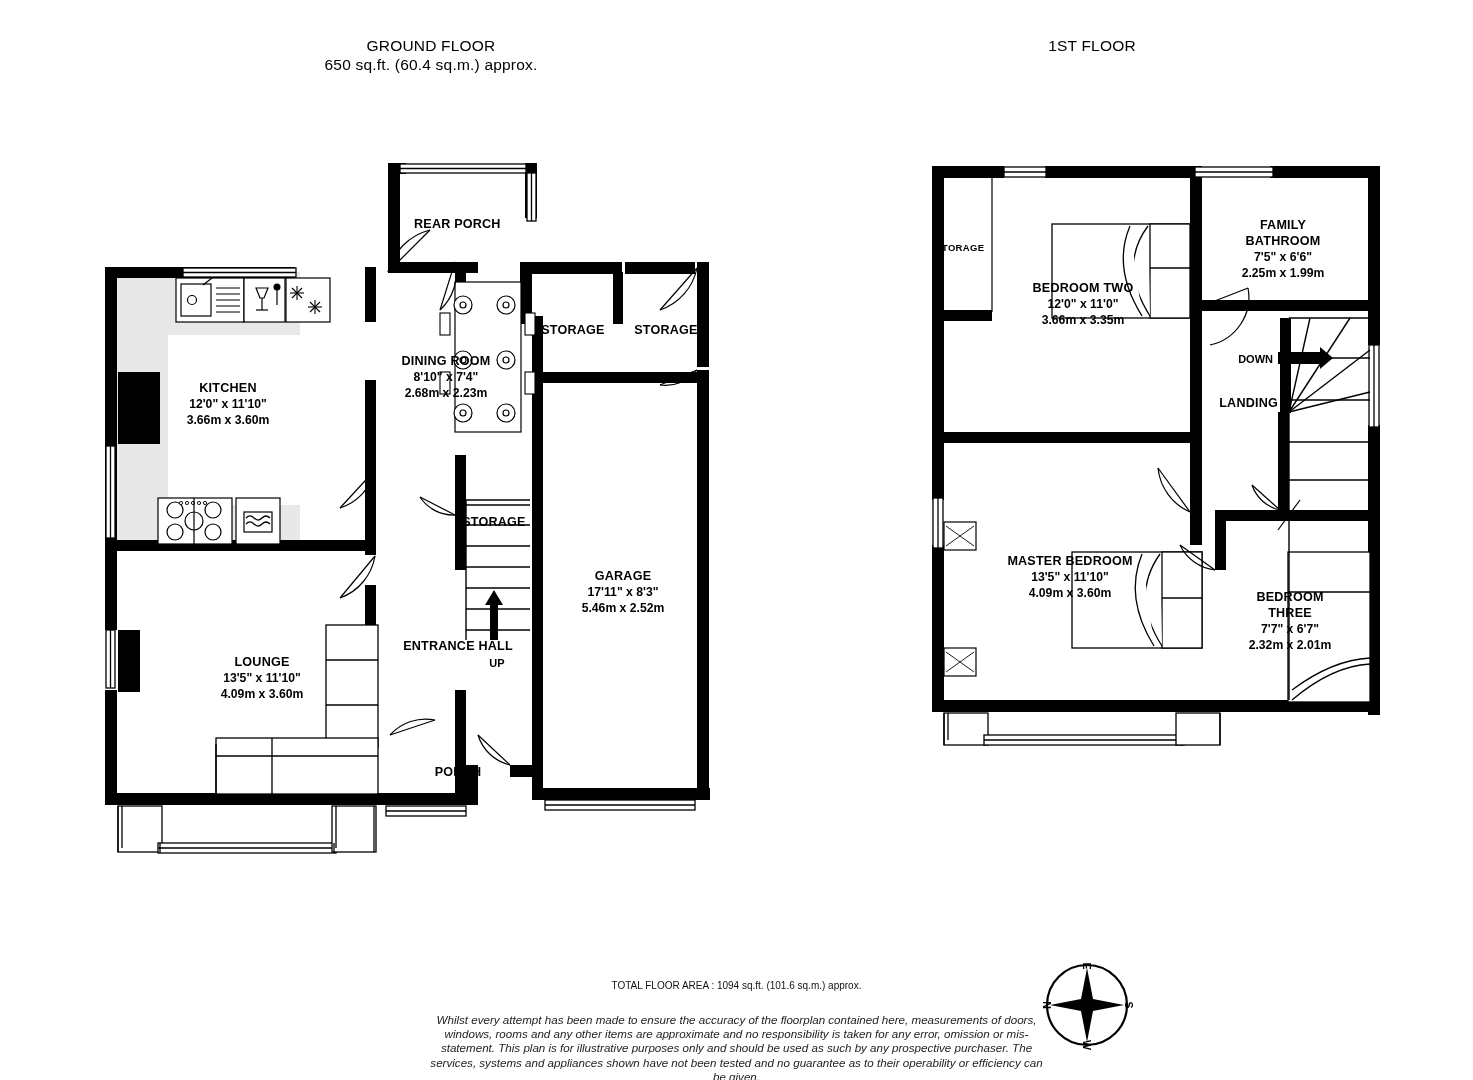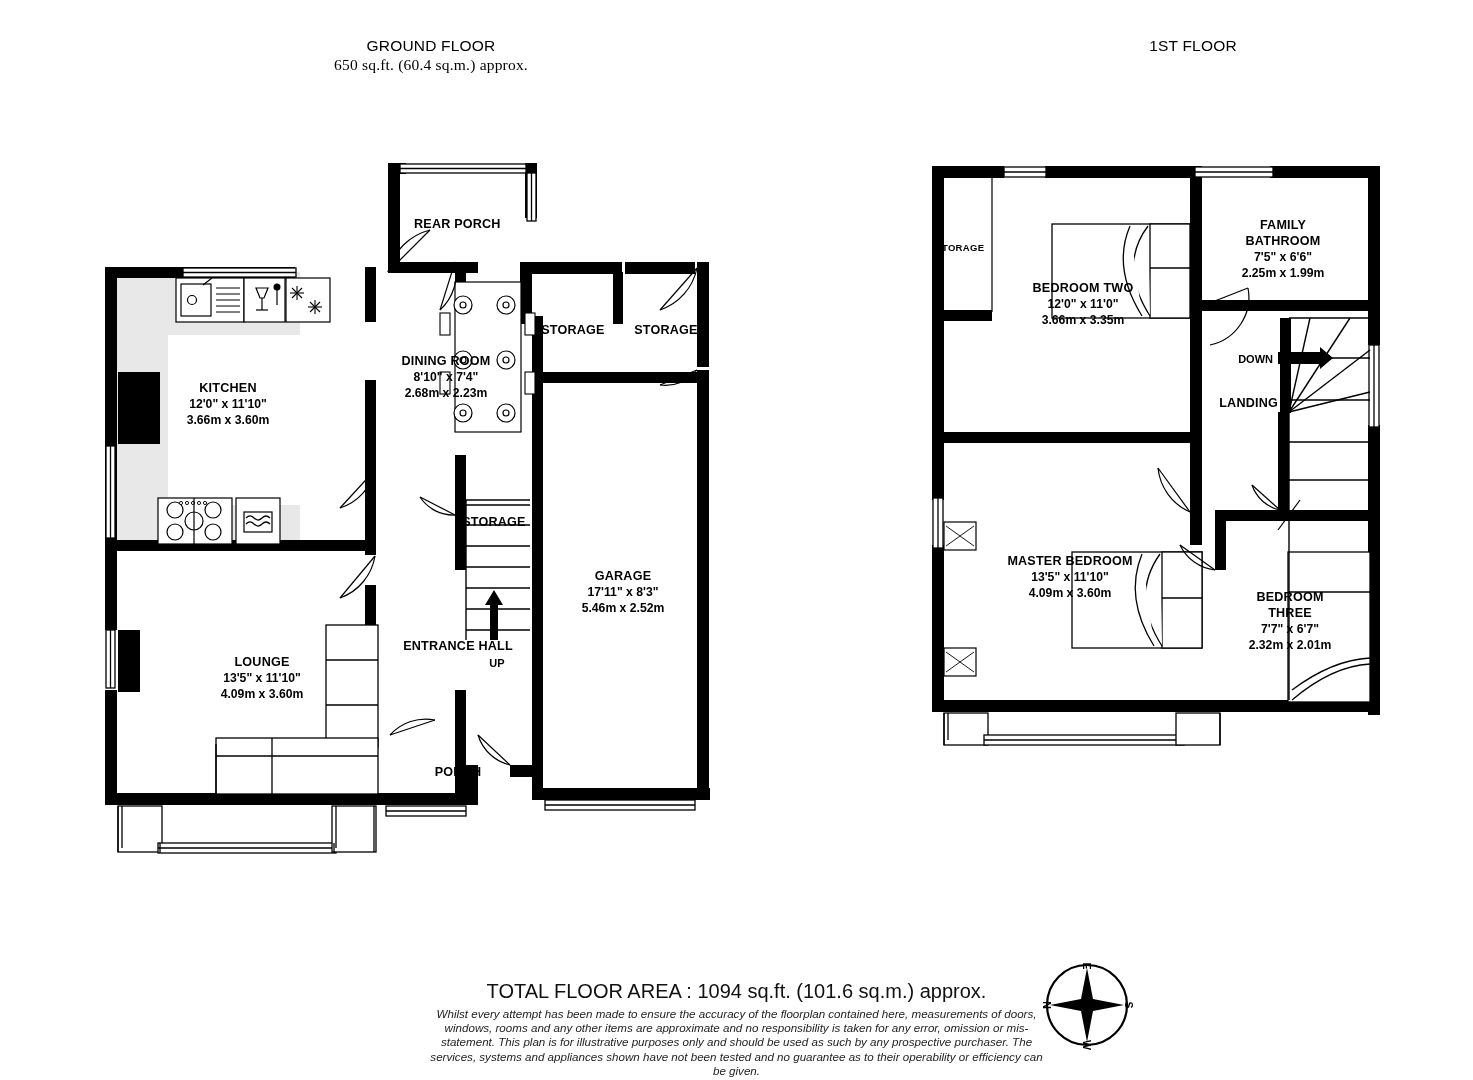--- a/index.html
+++ b/index.html
@@ -14,30 +14,30 @@
   #stage{position:absolute;left:0;top:0;width:1174px;height:1080px;}
   .hdr{
     position:absolute;
     text-align:center;
     font-size:15.5px;
     letter-spacing:.2px;
     line-height:19px;
     color:#000;
   }
   .hdr .l1{display:block;}
-  .hdr .l2{display:block;font-family:Liberation Serif, serif;}
+  .hdr .l2{display:block;}
   .footer{
     position:absolute;
     left:0;top:980px;width:1473px;
     text-align:center;
   }
   .total{
-    font-size:20px;
+    font-size:10px;
     color:#111;
-    margin:0 0 4px 0;
+    margin:0 0 22px 0;
   }
   .disc{
     font-size:11.6px;
     line-height:14.2px;
     color:#222;
     width:620px;
     margin:4px auto;
     font-style:italic;
   }
   .made{
@@ -60,21 +60,21 @@
 </head>
 <body>
 
 <div id="stage">
 
   <div class="hdr" style="left:246px;top:36px;width:370px;">
     <span class="l1">GROUND FLOOR</span>
     <span class="l2">650 sq.ft. (60.4 sq.m.) approx.</span>
   </div>
 
-  <div class="hdr" style="left:1008px;top:36px;width:370px;">
+  <div class="hdr" style="left:907px;top:36px;width:370px;">
     <span class="l1">1ST FLOOR</span>
   </div>
 
   <svg style="position:absolute;left:0px;top:0px;" width="760" height="900" viewBox="0 0 760 900">
 
     <path d="M112,272 L300,272 L300,545 L112,545 Z" fill="#e8e8e8"></path>
     <path d="M168,335 L300,335 L300,505 L168,505 Z" fill="#ffffff"></path>
 
     <g fill="#000">
 

